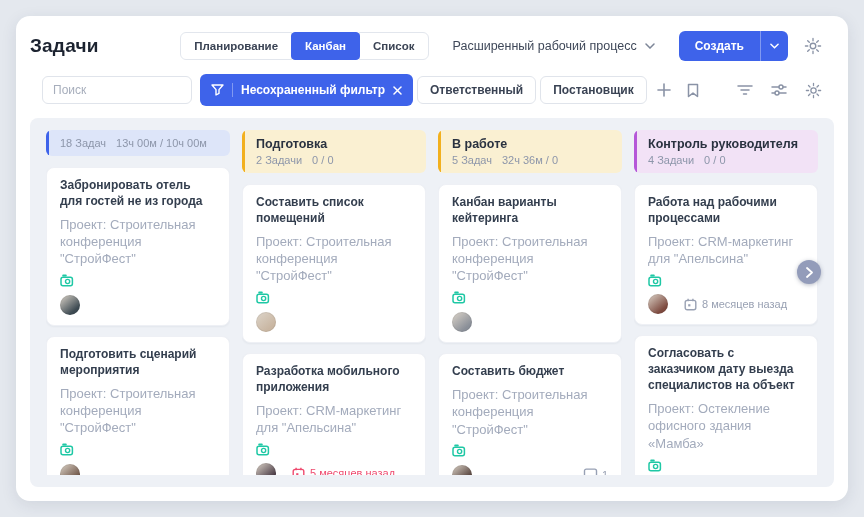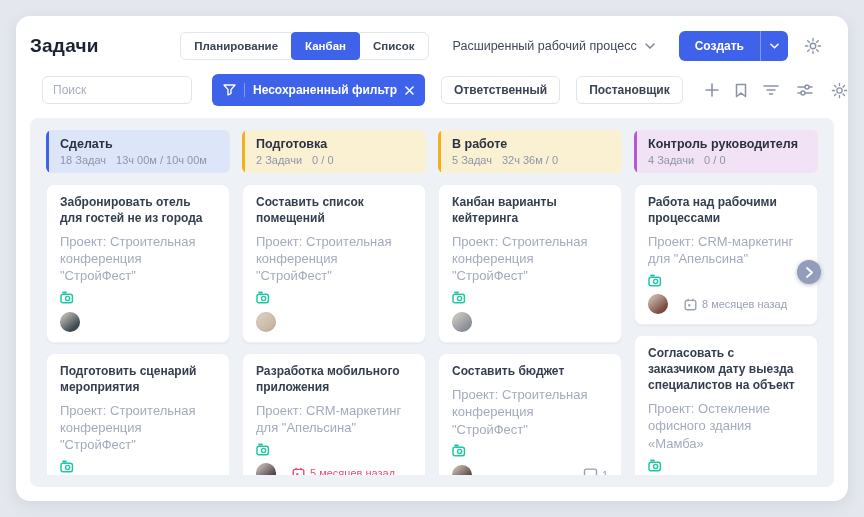--- a/index.html
+++ b/index.html
@@ -38,21 +38,21 @@
   .create-main {
     font-family: inherit; background: var(--blue); color: #fff; border: none; cursor: pointer;
     font-size: 12px; font-weight: 700; padding: 8px 16px; border-radius: 6px 0 0 6px;
   }
   .create-caret {
     background: var(--blue); border: none; border-left: 1px solid rgba(255,255,255,.35);
     border-radius: 0 6px 6px 0; padding: 0 9px; cursor: pointer; display: flex; align-items: center;
   }
   .icon-btn { display: inline-flex; align-items: center; justify-content: center; cursor: pointer; background: none; border: none; }
   
-  .filterbar { display: flex; align-items: center; gap: 16px; padding: 4px 26px 12px 26px; }
+  .filterbar { display: flex; align-items: center; gap: 4px; padding: 4px 26px 12px 26px; }
   .search-input {
     width: 150px; height: 28px; border: 1px solid #e0e4eb; border-radius: 6px;
     font-family: inherit; font-size: 12px; padding: 0 10px; color: #3a4354; outline: none;
   }
   .search-input::placeholder { color: #a7aebc; }
   .chip {
     height: 28px; display: inline-flex; align-items: center; gap: 8px;
     background: var(--blue); color: #fff; border-radius: 6px; padding: 16px 11px;
     font-size: 12px; font-weight: 600; margin-left: 4px; white-space: nowrap;
   }
@@ -200,21 +200,20 @@
           <path d="M10 1.6 V4.2 M10 15.8 V18.4 M1.6 10 H4.2 M15.8 10 H18.4 M4.1 4.1 L5.9 5.9 M14.1 14.1 L15.9 15.9 M15.9 4.1 L14.1 5.9 M5.9 14.1 L4.1 15.9" stroke-linecap="round"></path>
         </svg>
       </button>
     </div>
   </div>
 
   <div class="board">
     <div class="columns">
         <section class="col" style="--accent: #3e63ea; --head-bg: #dde5f9;">
     <header class="col-head">
-      <div class="col-title">Сделать</div>
       <div class="col-stats">
         <span>18 Задач</span>
         <span>13ч 00м / 10ч 00м</span>
       </div>
     </header>
     <div class="col-cards">
             <article class="card">
     <div class="card-title">Забронировать отель для гостей не из города</div>
     <div class="card-project">Проект: Строительная конференция "СтройФест"</div>
     <div class="card-icons">

